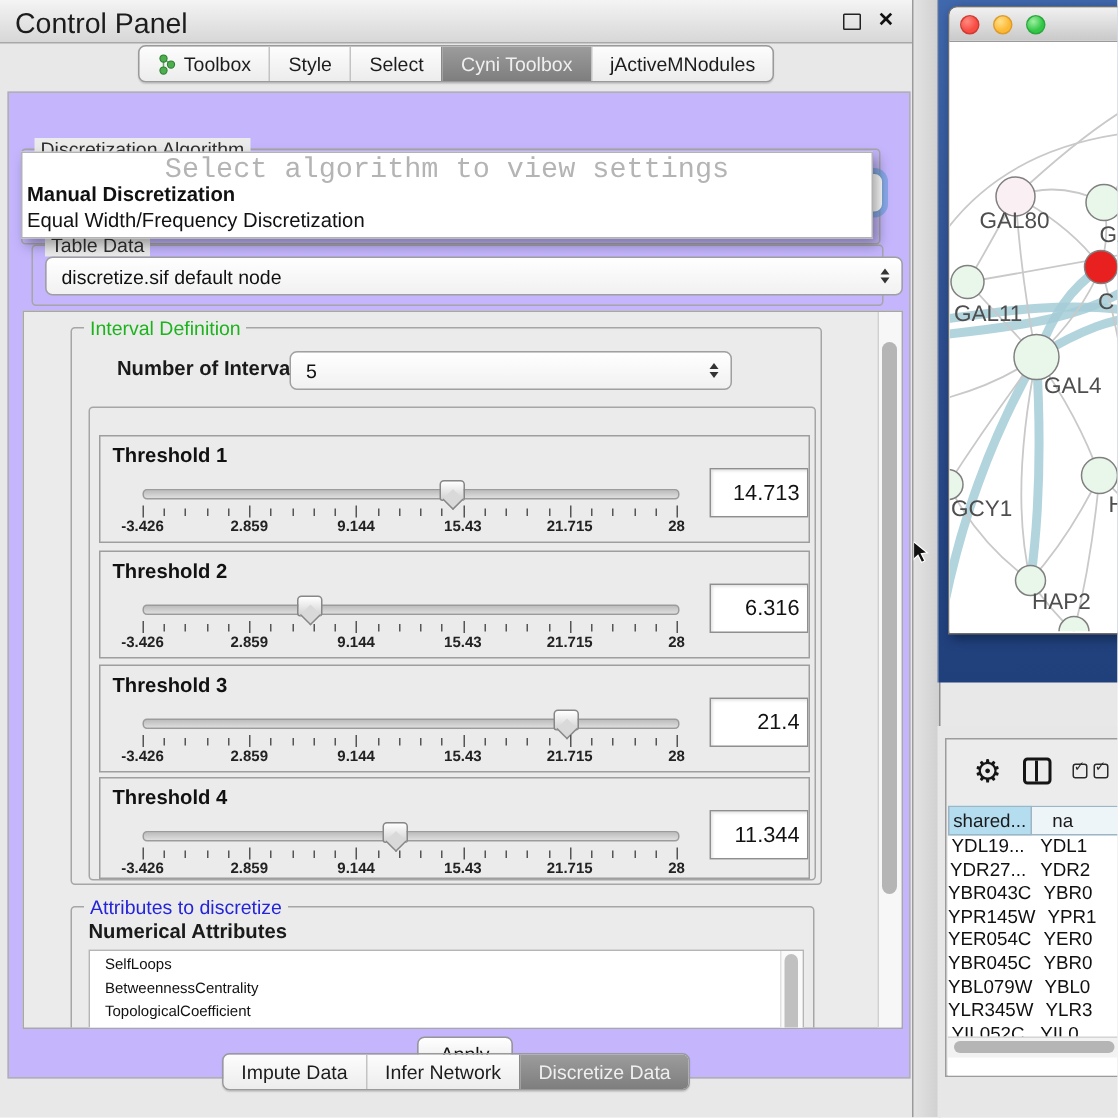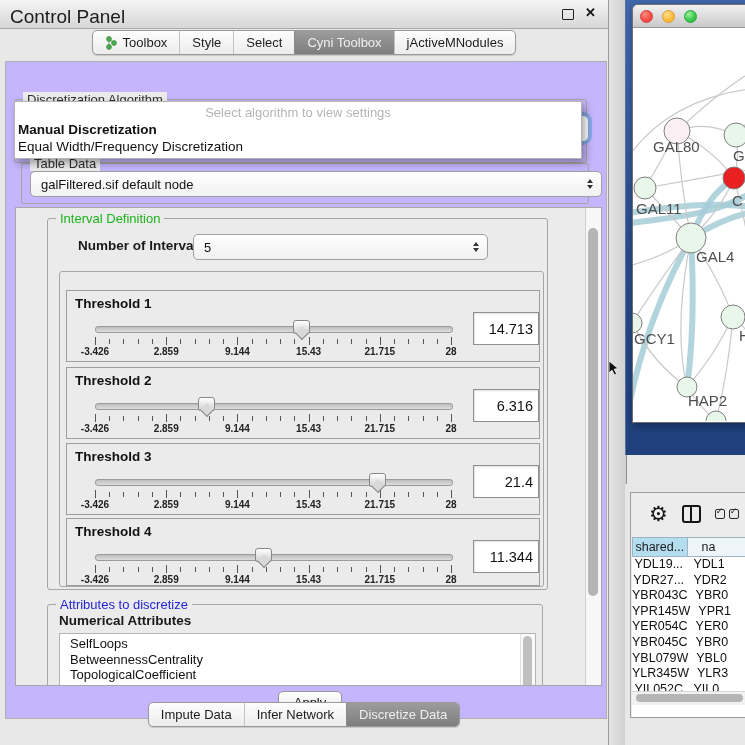--- a/index.html
+++ b/index.html
@@ -28,21 +28,21 @@
   .combo{position:absolute;background:linear-gradient(#ffffff,#f1f1f1);border:1px solid #a0a0a0;
     border-radius:5px;font-size:13px;display:flex;align-items:center;padding:0 26px 0 10px;color:#111;}
   .stepper{position:absolute;right:8px;top:50%;transform:translateY(-50%);
     display:flex;flex-direction:column;gap:2px;}
   .stepper i{width:0;height:0;border-left:3.5px solid transparent;border-right:3.5px solid transparent;}
   .stepper .up{border-bottom:4.5px solid #333;}
   .stepper .dn{border-top:4.5px solid #333;}
   
   #algo-popup{position:absolute;left:13px;top:82px;width:566px;height:56px;background:#fff;
     border:1px solid #b3b3b3;box-shadow:3px 4px 8px rgba(0,0,0,.35);z-index:30;}
-  #algo-popup .prompt{margin-top:3px;text-align:center;color:#b4b4b4;font-size:13px;line-height:16px;}
+  #algo-popup .prompt{margin-top:3px;text-align:center;color:#b4b4b4;font-size:19px;line-height:16px;font-family:Liberation Mono, monospace;}
   #algo-popup .opt{padding-left:3px;font-size:13.5px;line-height:17px;color:#111;}
   #algo-popup .opt.hl{font-weight:700;}
   #focus-combo{position:absolute;left:30px;top:96px;width:556px;height:25px;background:#fff;
     border:1px solid #7aa6d6;border-radius:6px;box-shadow:0 0 0 3px rgba(96,156,219,.6);z-index:20;}
   
   #scrollpane{position:absolute;left:9px;top:145px;width:585px;height:477px;
     border:1px solid #a8a8a8;background:#ebebeb;overflow:hidden;}
   #vscroll{position:absolute;right:0;top:0;bottom:0;width:15px;background:#f7f7f7;border-left:1px solid #d0d0d0;}
   #vscroll .thumb{position:absolute;left:2px;width:10px;border-radius:5px;background:#b5b5b5;}
   .sliderpanel{position:absolute;left:6px;width:472px;height:70px;border:1px solid #9e9e9e;background:#ebebeb;}
@@ -56,21 +56,21 @@
   .ticks{position:absolute;left:28px;top:46px;width:356px;height:9px;}
   .ticks i{position:absolute;width:1px;background:#555;}
   .ticklabels{position:absolute;left:28px;top:55px;width:356px;height:11px;
     font-size:10px;font-weight:700;color:#222;}
   .ticklabels span{position:absolute;transform:translateX(-50%);white-space:nowrap;}
   .valuefield{position:absolute;left:406px;top:21px;width:54px;height:31px;background:#fff;
     border:1px solid #8f8f8f;font-size:14.5px;color:#111;display:flex;align-items:center;
     justify-content:flex-end;padding:0 5px;box-shadow:inset 1px 1px 2px rgba(0,0,0,.12);}
   #attr-list{position:absolute;left:11px;top:28px;width:475px;height:90px;background:#fff;
     border:1px solid #b5b5b5;overflow:hidden;}
-  #attr-list ul{margin:2px 0 0 0;padding:0 0 0 10px;list-style:none;font-size:13px;line-height:15.5px;color:#111;}
+  #attr-list ul{margin:2px 0 0 0;padding:0 0 0 10px;list-style:none;font-size:10px;line-height:15.5px;color:#111;}
   #attr-scroll{position:absolute;right:0;top:0;bottom:0;width:14px;background:#fafafa;border-left:1px solid #e0e0e0;}
   #attr-scroll .thumb{position:absolute;left:2px;top:2px;bottom:2px;width:9px;border-radius:5px;background:#c0c0c0;}
   #apply-btn{position:absolute;left:272px;top:629px;width:62px;height:21px;border:1px solid #969696;
     border-radius:5px;background:linear-gradient(#ffffff,#e6e6e6);font-size:13px;color:#111;
     display:flex;align-items:center;justify-content:center;}
   
   #divider{position:absolute;left:608px;top:0;width:17px;height:745px;
     background:linear-gradient(90deg,#e3e3e3,#d0d0d0);border-left:1px solid #9a9a9a;border-right:1px solid #8e8e8e;}
   #desktop{position:absolute;left:625px;top:0;width:120px;height:455px;
     background:linear-gradient(180deg,#4068ac 0%,#2c4c8c 55%,#20407c 100%);border-left:1px solid #56709f;}
@@ -156,21 +156,21 @@
 
     <div id="algo-popup" style="left:8px;top:39px;">
       <div class="prompt">Select algorithm to view settings</div>
       <div class="opt hl">Manual Discretization</div>
       <div class="opt">Equal Width/Frequency Discretization</div>
     </div>
 
     <div class="group" style="left:15px;top:101px;width:566px;height:39px;">
       <span class="glabel darkl">Table Data</span>
       <div class="combo" style="left:8px;top:7px;width:534px;height:24px;">
-        <span>galFiltered.sif default node</span>
+        <span>discretize.sif default node</span>
         <span class="stepper">
             <i class="up"></i>
             <i class="dn"></i>
           </span>
       </div>
     </div>
 
     <div id="scrollpane">
 
       <div class="group" style="left:31px;top:10px;width:499px;height:370px;">

